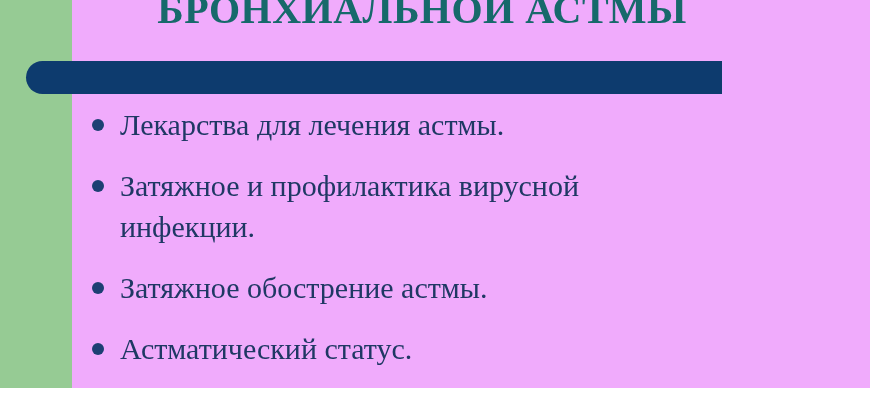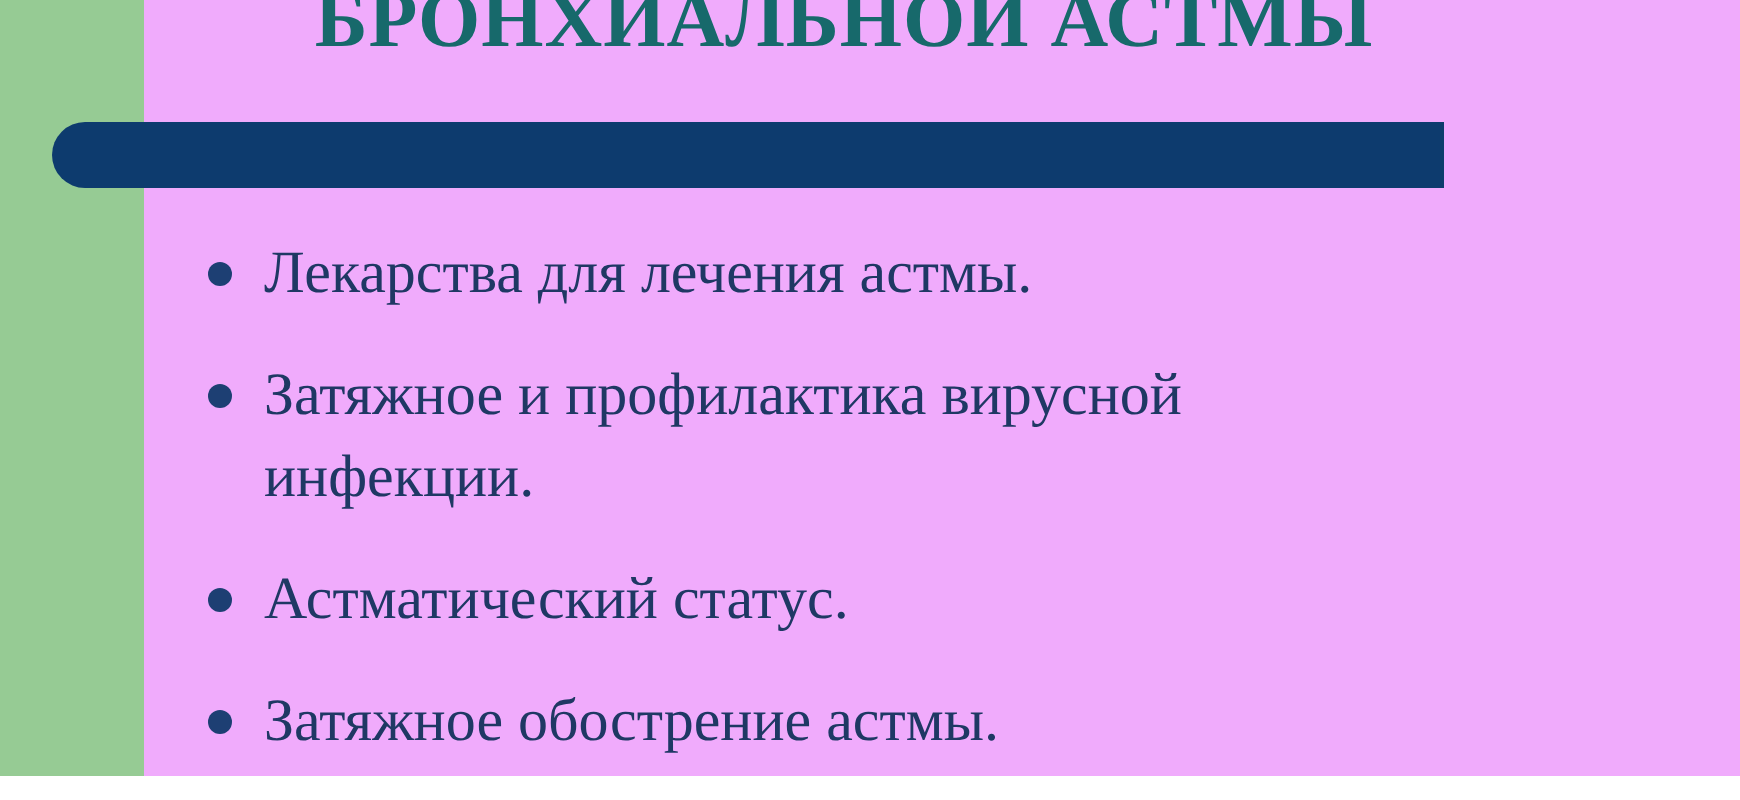--- a/index.html
+++ b/index.html
@@ -59,21 +59,21 @@
     border-top-right-radius: 0;
     border-bottom-right-radius: 0;
   }
 
   
   .bullet-list {
     position: absolute;
     left: 88px;
     top: 104px;
     width: 740px;
-    margin: 12px;
+    margin: 0;
     padding: 0;
     list-style: none;
   }
   .bullet-item {
     position: relative;
     padding-left: 32px;
     margin: 0 0 20px 0;
     font-family: "Liberation Serif", "DejaVu Serif", serif;
     font-size: 30px;
     line-height: 41px;
@@ -114,24 +114,24 @@
       <span class="bullet-text">Лекарства для лечения астмы.</span>
     </li>
 
     <li class="bullet-item">
       <span class="bullet-dot"></span>
       <span class="bullet-text">Затяжное и профилактика вирусной инфекции.</span>
     </li>
 
     <li class="bullet-item">
       <span class="bullet-dot"></span>
-      <span class="bullet-text">Астматический статус.</span>
+      <span class="bullet-text">Затяжное обострение астмы.</span>
     </li>
 
     <li class="bullet-item">
       <span class="bullet-dot"></span>
-      <span class="bullet-text">Затяжное обострение астмы.</span>
+      <span class="bullet-text">Астматический статус.</span>
     </li>
 
 
   </ul>
 
 </div>
 
 </body></html>

